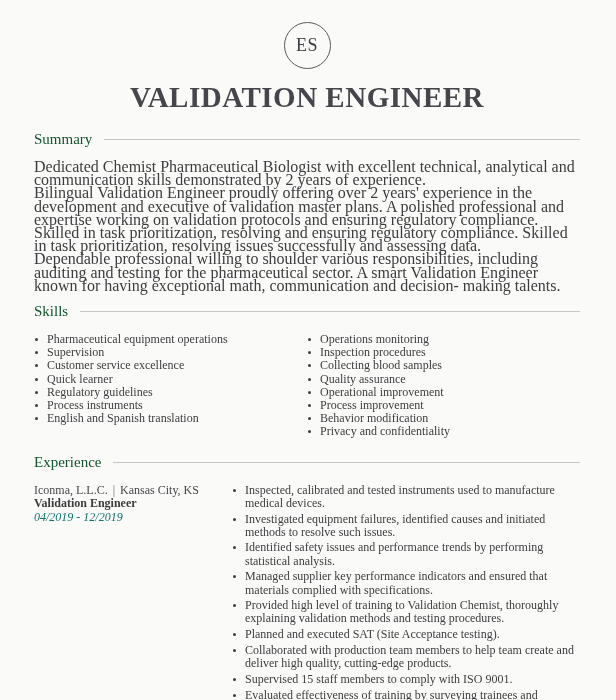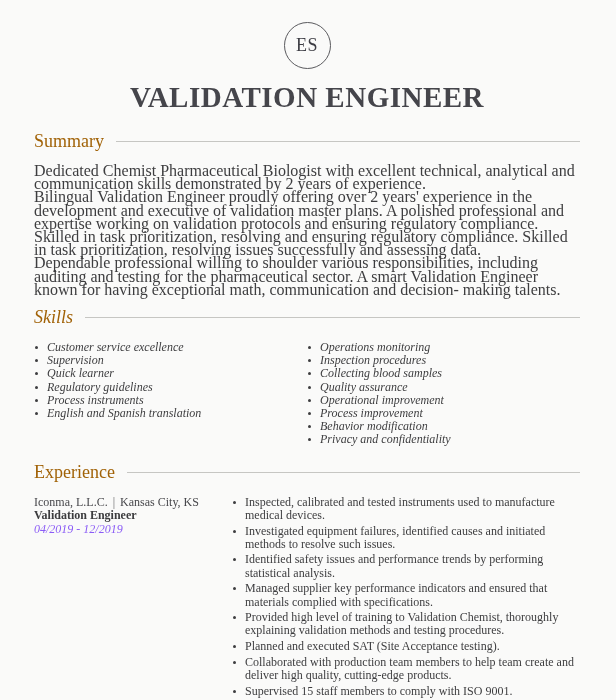--- a/index.html
+++ b/index.html
@@ -19,41 +19,41 @@
   }
   .avatar span { font-size: 18px; color: #3d3d44; letter-spacing: .5px; }
   .main-title {
     margin: 14px 0 0; text-align: center;
     font-size: 29px; font-weight: 700; line-height: 1;
     color: #45454b; letter-spacing: .5px;
   }
 
   
   .section-header { display: flex; align-items: center; }
-  .section-title { font-size: 18px; color: #a16207; white-space: nowrap; }
+  .section-title { font-size: 15px; color: #14532d; white-space: nowrap; }
   .section-rule { flex: 1; height: 1px; background: #c6c6c3; margin-left: 12px; }
 
   .summary-section { margin-top: 19px; }
   .summary-body { margin-top: 12px; font-size: 16px; line-height: 13.2px; }
   .summary-body p { margin: 0; }
 
-  .skills-section { margin-top: 11px; font-style: italic; }
+  .skills-section { margin-top: 11px; }
   .skills-cols { display: flex; margin-top: 13px; }
   .skills-col { width: 50%; }
   ul.plain { list-style: none; margin: 0; padding: 0; }
   li.bullet-item { display: flex; align-items: flex-start; font-size: 12px; line-height: 13.2px; }
   .dot { width: 3px; height: 3px; border-radius: 50%; background: #3d3d3f; flex: none; margin: 5px 9px 0 1px; }
 
   .experience-section { margin-top: 15px; }
   .exp-row { display: flex; margin-top: 13px; }
   .exp-left { width: 198px; flex: none; font-size: 12px; line-height: 13.5px; padding-right: 8px; }
   .company-line { color: #47474b; }
   .company-sep { padding: 0 5px; color: #6a6a6e; }
   .position-line { font-weight: 700; color: #3c3c3e; }
-  .dates-line { font-style: italic; color: #8b5cf6; }
+  .dates-line { font-style: italic; color: #0f766e; }
   .exp-right { flex: 1; }
   .exp-right li.bullet-item { margin-bottom: 2.5px; }
 </style>
 </head>
 <body>
 
 <div class="page">
 
   <div class="avatar">
     <span>ES</span>
@@ -78,29 +78,33 @@
 
   <div class="skills-section">
     <div class="section-header">
       <span class="section-title">Skills</span>
       <span class="section-rule"></span>
     </div>
     <div class="skills-cols">
       <div class="skills-col">
         <ul class="plain">
 
+            <li class="bullet-item">
+              <span class="dot"></span>
+              <span>Pharmaceutical equipment operations</span>
+            </li>
+
+            <li class="bullet-item">
+              <span class="dot"></span>
+              <span>Supervision</span>
+            </li>
 
             <li class="bullet-item">
               <span class="dot"></span>
               <span>Customer service excellence</span>
-            </li>
-
-            <li class="bullet-item">
-              <span class="dot"></span>
-              <span>Supervision</span>
             </li>
 
             <li class="bullet-item">
               <span class="dot"></span>
               <span>Quick learner</span>
             </li>
 
             <li class="bullet-item">
               <span class="dot"></span>
               <span>Regulatory guidelines</span>

